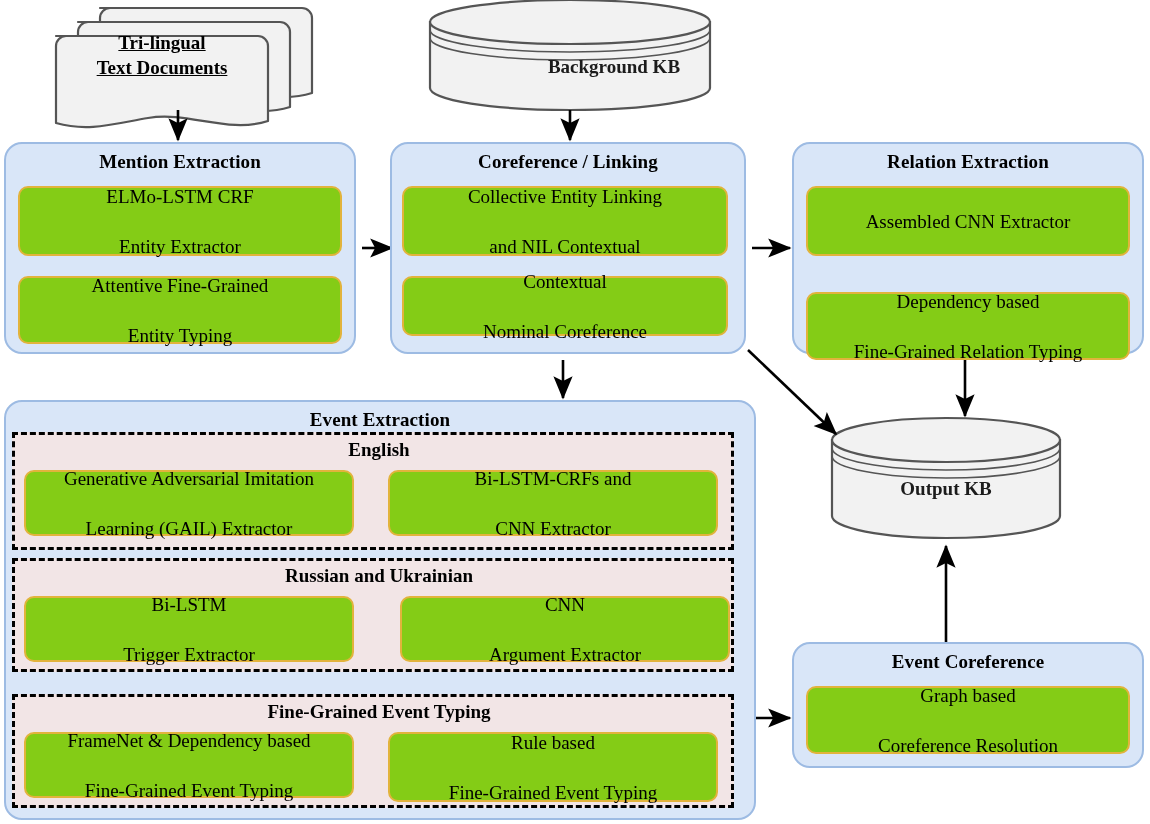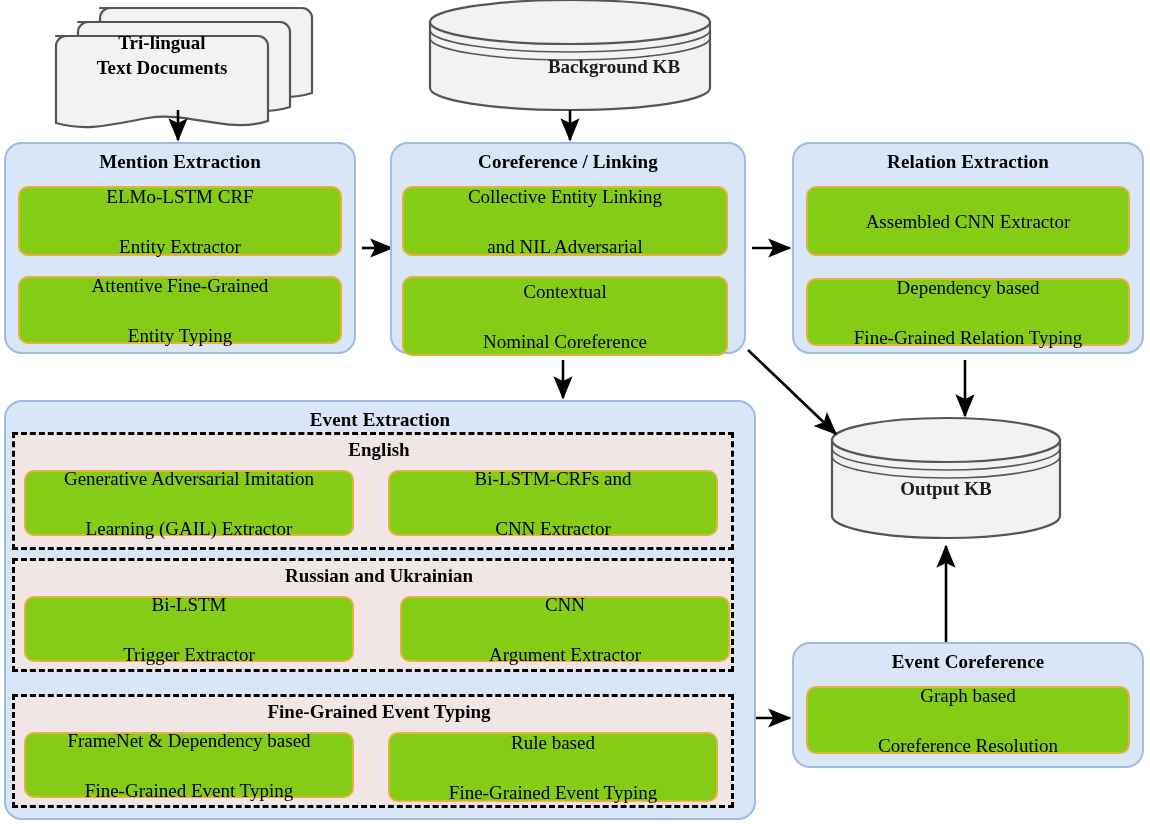--- a/index.html
+++ b/index.html
@@ -55,21 +55,21 @@
 
   
   .store-label{
     position:absolute;text-align:center;font-weight:bold;font-size:19px;
     color:#1c1c1c;
   }
 
   
   .doc-label{
     position:absolute;text-align:center;font-weight:bold;font-size:19px;
-    line-height:25px;color:#000;
+    line-height:25px;color:#000;text-decoration:underline;
   }
 </style>
 </head>
 <body>
 
 <div id="stage">
 
   <svg id="edges" viewBox="0 0 1150 824">
     <defs>
       <marker id="ah" markerWidth="11" markerHeight="11" refX="8.4" refY="4" orient="auto" markerUnits="strokeWidth">
@@ -161,37 +161,37 @@
       <span>Entity Typing</span>
     </span>
   </div>
 
   <div class="module" style="left:390px;top:142px;width:356px;height:212px;">
     <div class="module-title">Coreference / Linking</div>
   </div>
   <div class="unit" style="left:402px;top:186px;width:326px;height:70px;">
     <span>
       <span>Collective Entity Linking</span><br>
-      <span>and NIL Adversarial</span>
-    </span>
-  </div>
-  <div class="unit" style="left:402px;top:276px;width:326px;height:80px;">
+      <span>and NIL Contextual</span>
+    </span>
+  </div>
+  <div class="unit" style="left:402px;top:276px;width:326px;height:60px;">
     <span>
       <span>Contextual</span><br>
       <span>Nominal Coreference</span>
     </span>
   </div>
 
   <div class="module" style="left:792px;top:142px;width:352px;height:212px;">
     <div class="module-title">Relation Extraction</div>
   </div>
   <div class="unit" style="left:806px;top:186px;width:324px;height:70px;">
     <span>Assembled CNN Extractor</span>
   </div>
-  <div class="unit" style="left:806px;top:278px;width:324px;height:68px;">
+  <div class="unit" style="left:806px;top:292px;width:324px;height:68px;">
     <span>
       <span>Dependency based</span><br>
       <span>Fine-Grained Relation Typing</span>
     </span>
   </div>
 
   <div class="module" style="left:4px;top:400px;width:752px;height:420px;">
     <div class="module-title">Event Extraction</div>
   </div>
 

